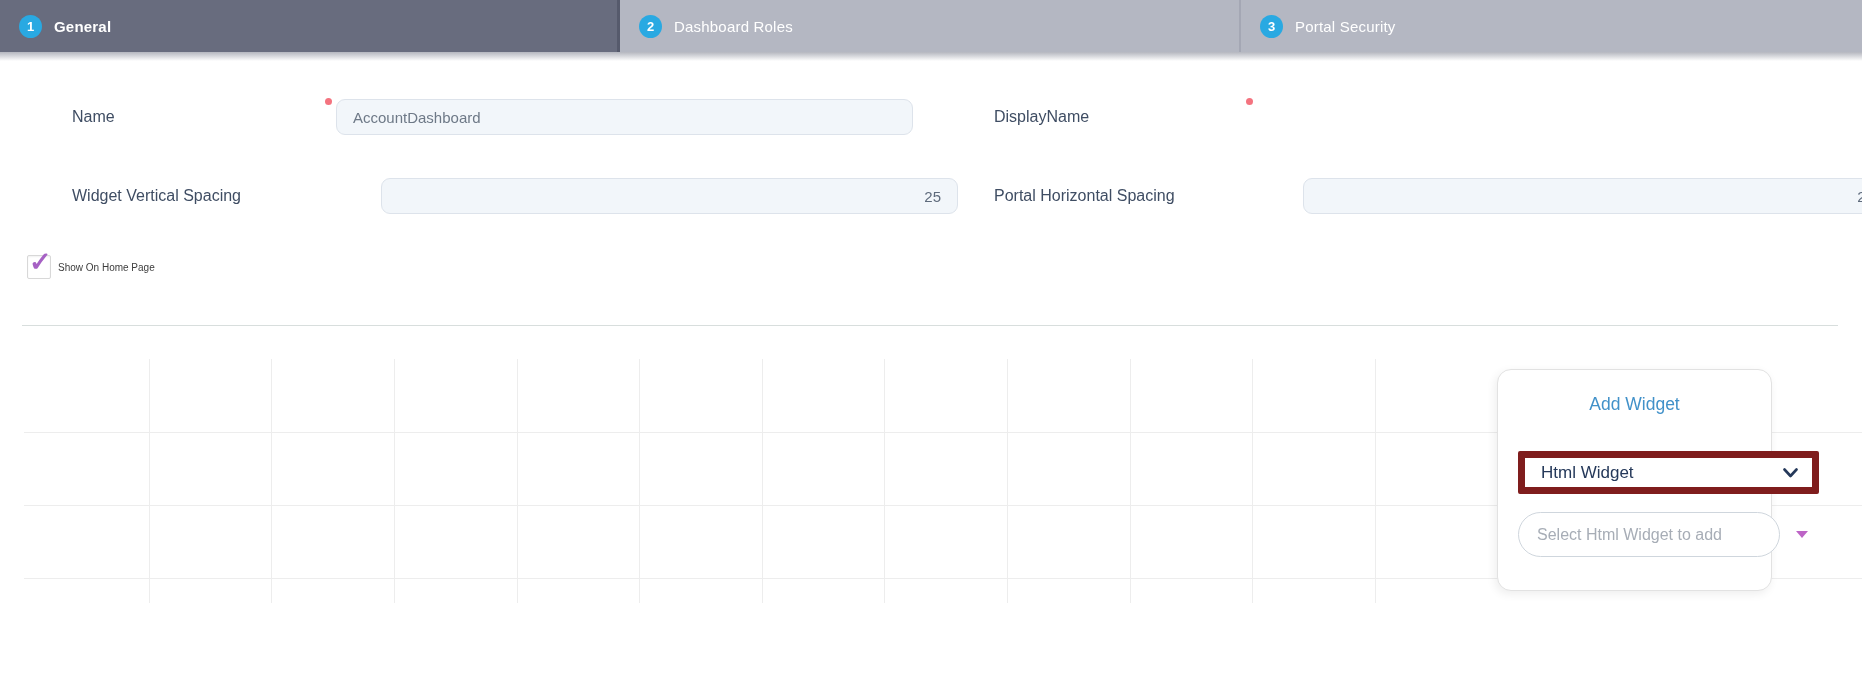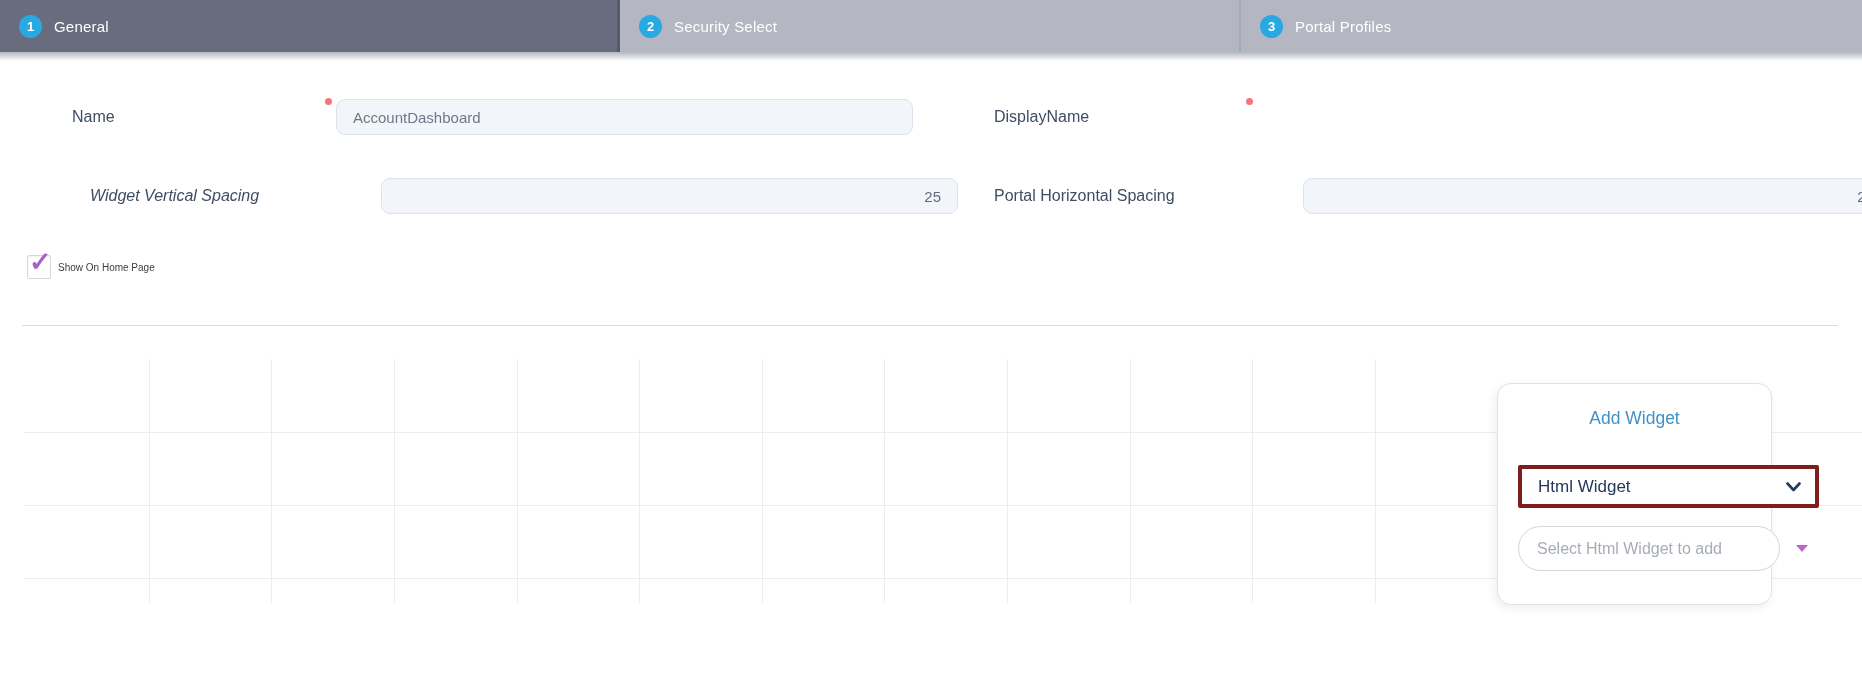--- a/index.html
+++ b/index.html
@@ -12,21 +12,21 @@
   .tabbar::after { content: ""; position: absolute; left: 0; top: 52px; width: 100%; height: 9px;
     background: linear-gradient(to bottom, rgba(106,110,127,0.50), rgba(106,110,127,0)); pointer-events: none; }
   .tab { display: flex; align-items: center; padding-left: 19px; height: 52px; cursor: pointer; }
   .tab-1 { width: 620px; background: #686c7e; border-right: 3px solid #565a6c; }
   .tab-2 { width: 621px; background: #b4b7c2; border-right: 2px solid #a4a7b4; }
   .tab-3 { flex: 1; background: #b4b7c2; }
   .step-circle { width: 23px; height: 23px; border-radius: 50%; background: #29a9e2; color: #fff;
     font-size: 13px; font-weight: bold; display: flex; align-items: center; justify-content: center;
     flex: 0 0 auto; }
   .tab-label { color: #ffffff; font-size: 15px; margin-left: 12px; letter-spacing: 0.2px; }
-  .tab-1 .tab-label { font-weight: normal; }
+  .tab-1 .tab-label { font-weight: bold; }
 
   
   .field-label { position: absolute; color: #3f4d63; font-size: 16px; line-height: 16px; margin-left: 44px; }
   .text-input { position: absolute; height: 36px; background: #f2f6fa; border: 1px solid #dde3eb;
     border-radius: 9px; font-family: "Liberation Sans", sans-serif; font-size: 15px; color: #6e7987;
     padding: 8px 16px; outline: none; }
   .text-input.num { text-align: right; color: #5f6b7c; margin-left: 45px; }
   .req-dot { position: absolute; width: 7px; height: 7px; border-radius: 50%; background: #f4737f; }
 
   
@@ -39,26 +39,26 @@
 
   
   .divider { position: absolute; left: 22px; top: 325px; width: 1816px; height: 1px; background: #d8dedd; }
 
   
   .grid-area { position: absolute; left: 0; top: 359px; width: 1862px; height: 244px; }
   .gl-v { position: absolute; top: 0; width: 1px; height: 244px; background: #ededed; }
   .gl-h { position: absolute; left: 24px; right: 0; height: 1px; background: #ededed; }
 
   
-  .panel { position: absolute; left: 1497px; top: 383px; width: 275px; height: 222px; background: #fff;
+  .panel { position: absolute; left: 1497px; top: 369px; width: 275px; height: 222px; background: #fff;
     border: 1px solid #e2e2e2; border-radius: 14px; box-shadow: -2px 3px 10px rgba(0,0,0,0.07); z-index: 5; }
   .panel-title { position: absolute; left: 0; top: 24px; width: 100%; text-align: center; color: #4191c9;
     font-size: 17.5px; cursor: pointer; }
   .widget-select { position: absolute; left: 20px; top: 81px; width: 301px; height: 43px; background: #fff;
-    border: 4px solid #7f1d1d; border-radius: 2px; display: flex; align-items: center; cursor: pointer; }
+    border: 7px solid #7f1d1d; border-radius: 2px; display: flex; align-items: center; cursor: pointer; }
   .widget-select-text { margin-left: 16px; color: #25395a; font-size: 17px; flex: 1; }
   .widget-select .chev { margin-right: 14px; display: flex; align-items: center; }
   .pill-input { position: absolute; left: 20px; top: 142px; width: 262px; height: 45px; border: 1px solid #cfd6dd;
     border-radius: 23px; background: #fff; font-family: "Liberation Sans", sans-serif; font-size: 16px;
     color: #701a75; padding: 0 18px; outline: none; }
   .pill-input::placeholder { color: #a7adb6; opacity: 1; }
   .caret { position: absolute; left: 298px; top: 161px; width: 0; height: 0; border-left: 6px solid transparent;
     border-right: 6px solid transparent; border-top: 7px solid #bd64c6; cursor: pointer; }
 </style>
 </head>
@@ -66,36 +66,36 @@
 
 <div id="app">
 
   <div class="tabbar">
     <div class="tab tab-1">
       <div class="step-circle">1</div>
       <div class="tab-label">General</div>
     </div>
     <div class="tab tab-2">
       <div class="step-circle">2</div>
-      <div class="tab-label">Security Select</div>
+      <div class="tab-label">Dashboard Roles</div>
     </div>
     <div class="tab tab-3">
       <div class="step-circle">3</div>
-      <div class="tab-label">Portal Profiles</div>
+      <div class="tab-label">Portal Security</div>
     </div>
   </div>
 
   <div class="field-label" style="left:28px; top:109px;">Name</div>
   <span class="req-dot" style="left:325px; top:98px;"></span>
   <input class="text-input" style="left: 336px; top: 99px; width: 577px;" value="AccountDashboard">
 
   <div class="field-label" style="left:950px; top:109px;">DisplayName</div>
   <span class="req-dot" style="left:1246px; top:98px;"></span>
 
-  <div class="field-label" style="left:46px; top:188px;font-style:italic;">Widget Vertical Spacing</div>
+  <div class="field-label" style="left:28px; top:188px;">Widget Vertical Spacing</div>
   <input class="text-input num" style="left: 336px; top: 178px; width: 577px;" value="25">
 
   <div class="field-label" style="left:950px; top:188px;">Portal Horizontal Spacing</div>
   <input class="text-input num" style="left: 1258px; top: 178px; width: 588px;" value="25">
 
   <div class="checkbox-row">
     <div class="checkbox-box">
       <span class="checkmark">✓</span>
     </div>
     <div class="checkbox-label">Show On Home Page</div>

